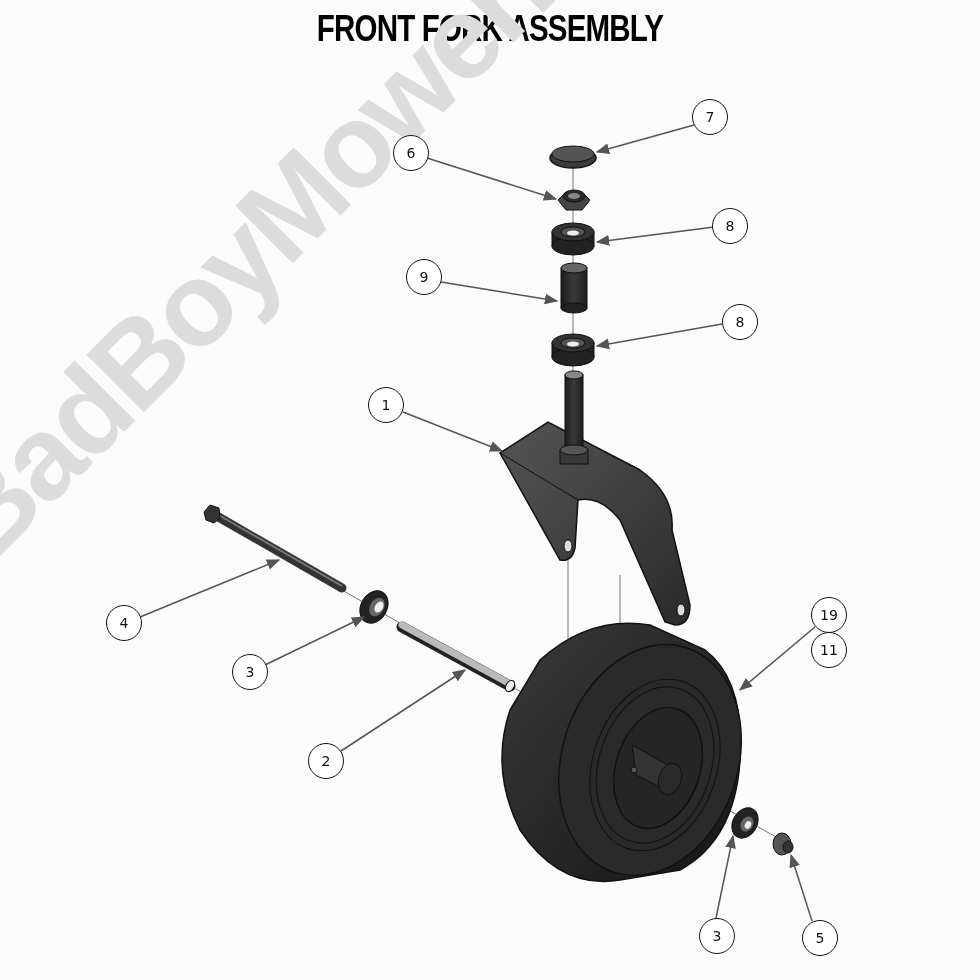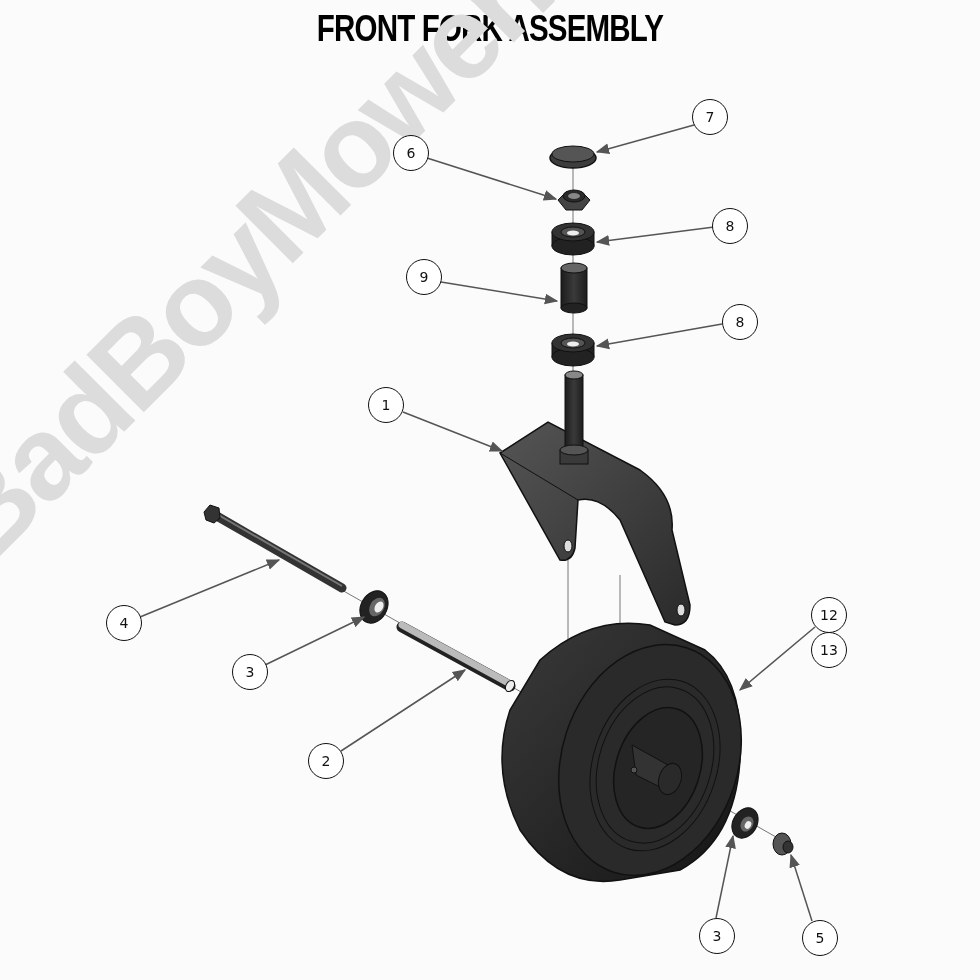--- a/index.html
+++ b/index.html
@@ -158,16 +158,16 @@
 
 <div class="callout" style="left:692px;top:99px">7</div>
 <div class="callout" style="left:393px;top:135px">6</div>
 <div class="callout" style="left:712px;top:208px">8</div>
 <div class="callout" style="left:406px;top:259px">9</div>
 <div class="callout" style="left:722px;top:304px">8</div>
 <div class="callout" style="left:368px;top:387px">1</div>
 <div class="callout" style="left:106px;top:605px">4</div>
 <div class="callout" style="left:232px;top:654px">3</div>
 <div class="callout" style="left:308px;top:743px">2</div>
-<div class="callout" style="left:811px;top:597px">12</div>
-<div class="callout" style="left:811px;top:632px">13</div>
+<div class="callout" style="left:811px;top:597px">19</div>
+<div class="callout" style="left:811px;top:632px">11</div>
 <div class="callout" style="left:699px;top:918px">3</div>
 <div class="callout" style="left:802px;top:920px">5</div>
 
 </body></html>

